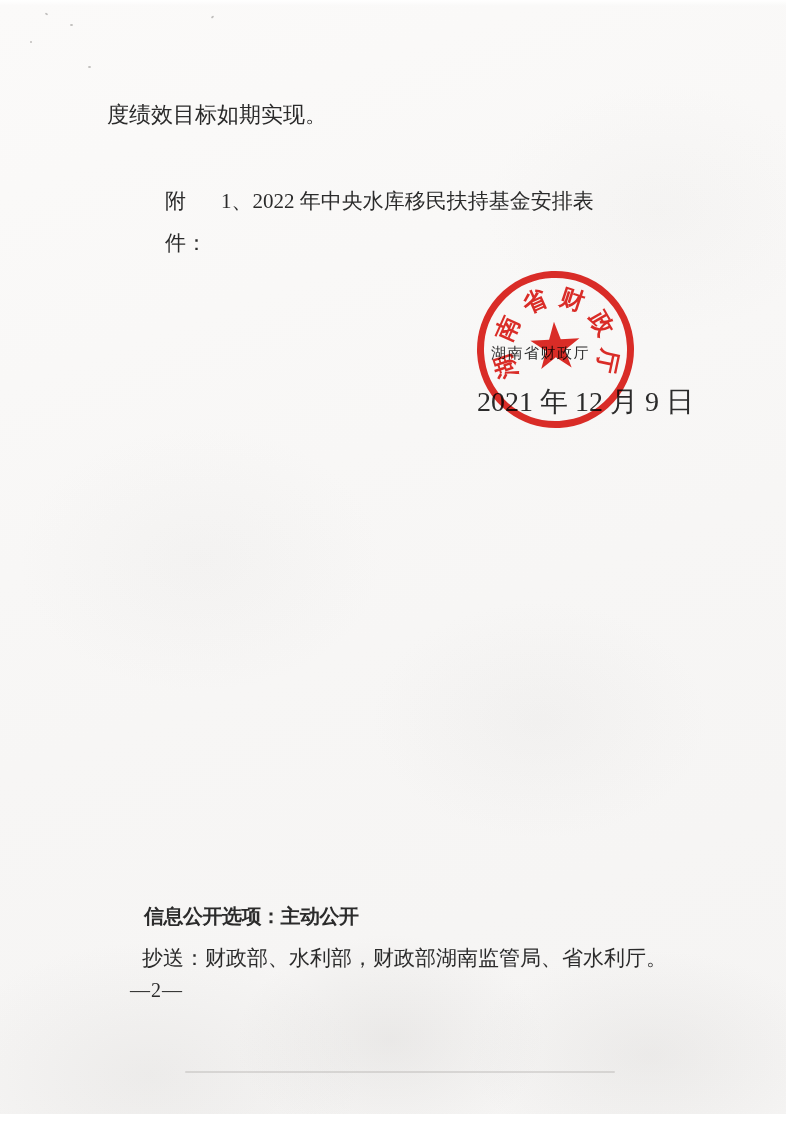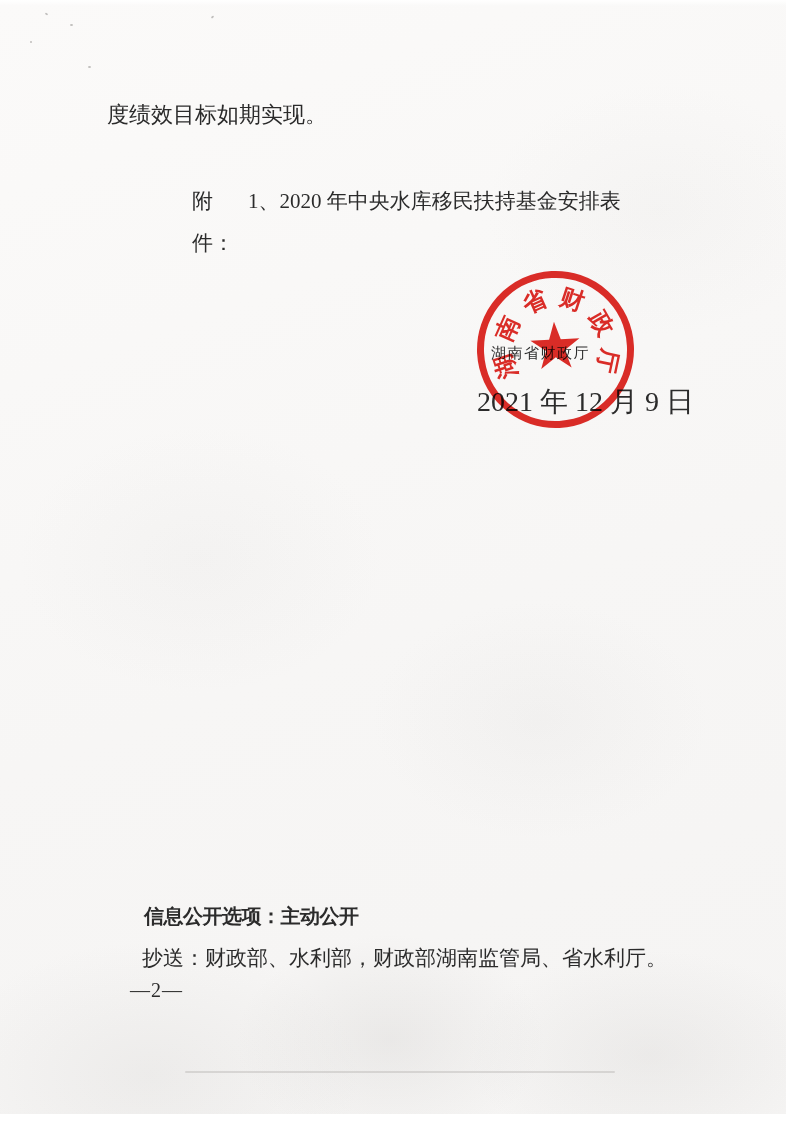--- a/index.html
+++ b/index.html
@@ -16,21 +16,21 @@
       radial-gradient(300px 190px at 150px 1075px, rgba(203,201,199,.22), transparent 70%),
       radial-gradient(240px 170px at 540px 720px, rgba(210,209,208,.14), transparent 70%),
       radial-gradient(260px 190px at 200px 560px, rgba(210,209,208,.12), transparent 70%),
       radial-gradient(250px 180px at 660px 210px, rgba(212,211,209,.12), transparent 70%),
       linear-gradient(160deg,#fbfaf9 0%,#f7f6f5 55%,#f5f4f3 100%);
   }
   .txt{position:absolute;white-space:nowrap;}
   .body-line{left:107px;top:100px;font-size:22px;letter-spacing:0px;}
   .attachments{position:absolute;left:165px;top:180px;font-size:21px;line-height:42px;}
   .att-row{display:flex;}
-  .att-label{width:56px;flex:0 0 56px;margin-left:27px;}
+  .att-label{width:56px;flex:0 0 56px;}
   .att-indent{width:56px;flex:0 0 56px;}
   .sig-agency{left:491px;top:344px;font-size:15px;letter-spacing:1.5px;z-index:1;}
   .sig-date{left:477px;top:383px;font-size:28px;z-index:1;}
   
   .seal{
     position:absolute;left:477px;top:271px;width:157px;height:157px;
     z-index:2;mix-blend-mode:multiply;opacity:.96;
     transform:rotate(-3deg);
   }
   .seal-ring{
@@ -80,21 +80,21 @@
   <span class="speck s2"></span>
   <span class="speck s3"></span>
   <span class="speck s4"></span>
   <span class="speck s5"></span>
 
   <div class="txt body-line">度绩效目标如期实现。</div>
 
   <div class="attachments">
     <div class="att-row">
       <span class="att-label">附件：</span>
-      <span>1、2020 年中央水库移民扶持基金安排表</span>
+      <span>1、2022 年中央水库移民扶持基金安排表</span>
     </div>
   </div>
 
   <div class="txt sig-agency">湖南省财政厅</div>
   <div class="txt sig-date">2021 年 12 月 9 日</div>
 
   <div class="seal">
     <div class="seal-ring"></div>
     <span class="seal-char" style="--a:-105deg">湖</span>
     <span class="seal-char" style="--a:-63deg">南</span>

